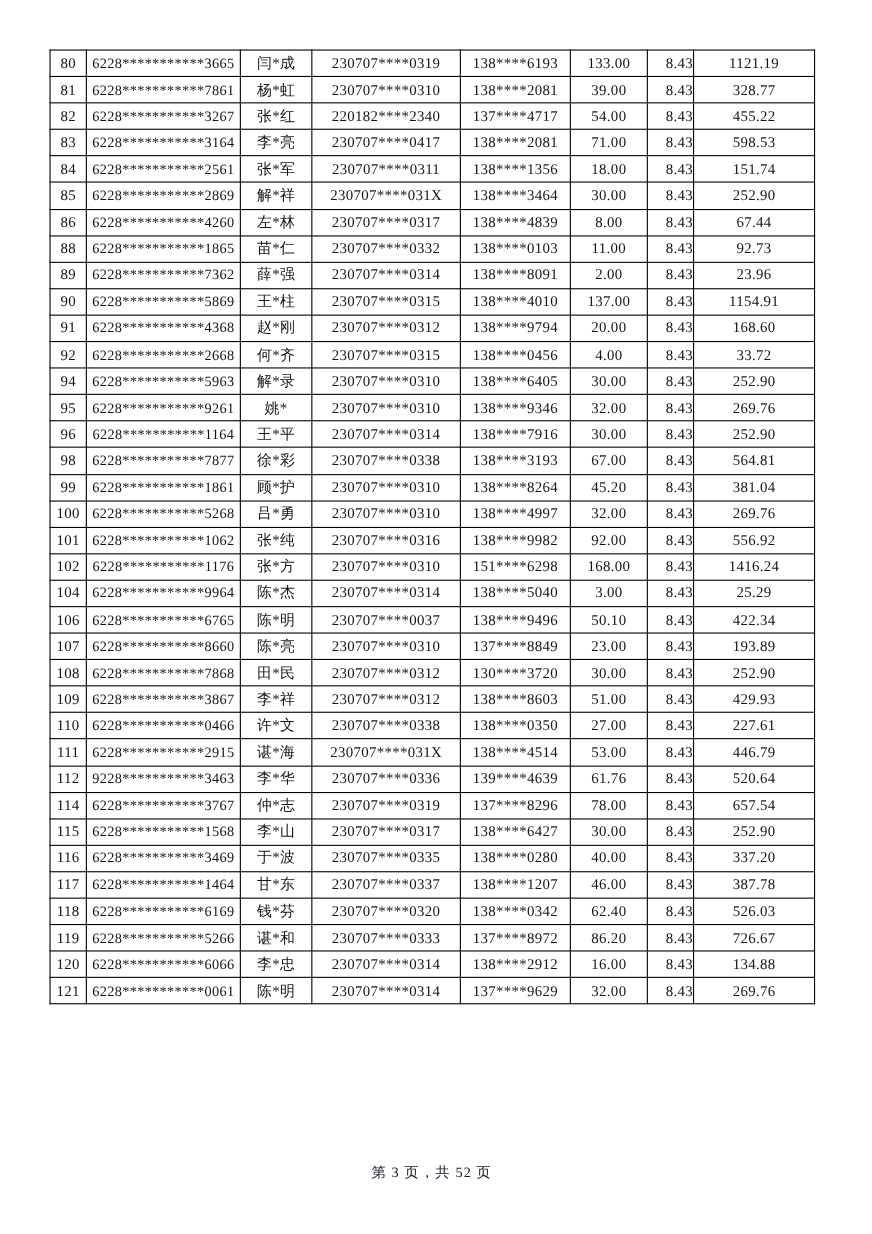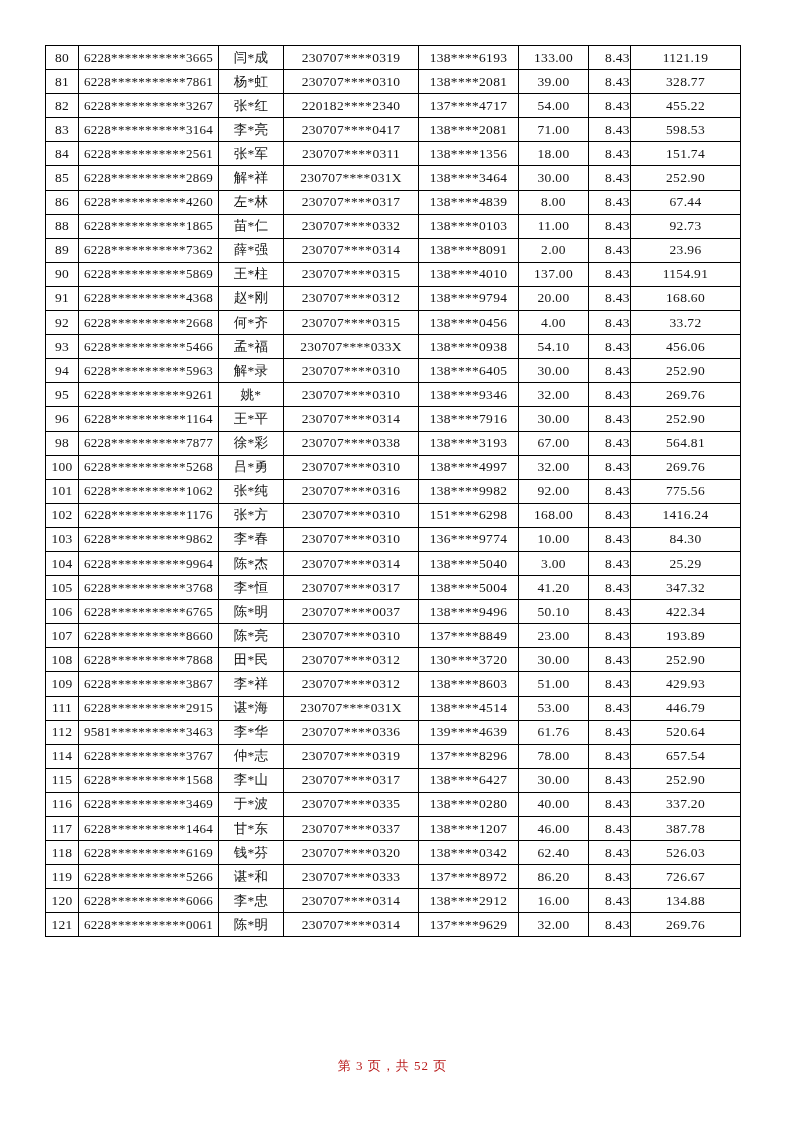--- a/index.html
+++ b/index.html
@@ -25,32 +25,32 @@
     height: 23.1px;
     padding: 0;
     font-size: 13.5px;
     text-align: center;
     white-space: nowrap;
     overflow: hidden;
     letter-spacing: 0.3px;
   }
   .data-table td.col-card_number { font-size: 13px; }
   .data-table td.col-rate {
-    text-align: center;
+    text-align: right;
     padding-left: 16px;
   }
   .page-footer {
     position: absolute;
     left: 45px;
     top: 1057px;
     width: 695px;
     text-align: center;
     font-size: 13px;
     letter-spacing: 1px;
-    color: #b91c1c;
+    color: #0f172a;
   }
 </style>
 </head>
 <body>
 
 <div class="page">
 
   <table class="data-table">
     <colgroup>
       <col style="width:33px">
@@ -177,30 +177,20 @@
           <td class="col-index">92</td>
           <td class="col-card_number">6228***********2668</td>
           <td class="col-name">何*齐</td>
           <td class="col-id_number">230707****0315</td>
           <td class="col-phone">138****0456</td>
           <td class="col-amount">4.00</td>
           <td class="col-rate">8.43</td>
           <td class="col-total">33.72</td>
         </tr>
         <tr>
-          <td class="col-index">93</td>
-          <td class="col-card_number">6228***********5466</td>
-          <td class="col-name">孟*福</td>
-          <td class="col-id_number">230707****033X</td>
-          <td class="col-phone">138****0938</td>
-          <td class="col-amount">54.10</td>
-          <td class="col-rate">8.43</td>
-          <td class="col-total">456.06</td>
-        </tr>
-        <tr>
           <td class="col-index">94</td>
           <td class="col-card_number">6228***********5963</td>
           <td class="col-name">解*录</td>
           <td class="col-id_number">230707****0310</td>
           <td class="col-phone">138****6405</td>
           <td class="col-amount">30.00</td>
           <td class="col-rate">8.43</td>
           <td class="col-total">252.90</td>
         </tr>
         <tr>
@@ -227,80 +217,70 @@
           <td class="col-index">98</td>
           <td class="col-card_number">6228***********7877</td>
           <td class="col-name">徐*彩</td>
           <td class="col-id_number">230707****0338</td>
           <td class="col-phone">138****3193</td>
           <td class="col-amount">67.00</td>
           <td class="col-rate">8.43</td>
           <td class="col-total">564.81</td>
         </tr>
         <tr>
+          <td class="col-index">99</td>
+          <td class="col-card_number">6228***********1861</td>
+          <td class="col-name">顾*护</td>
+          <td class="col-id_number">230707****0310</td>
+          <td class="col-phone">138****8264</td>
+          <td class="col-amount">45.20</td>
+          <td class="col-rate">8.43</td>
+          <td class="col-total">381.04</td>
+        </tr>
+        <tr>
           <td class="col-index">100</td>
           <td class="col-card_number">6228***********5268</td>
           <td class="col-name">吕*勇</td>
           <td class="col-id_number">230707****0310</td>
           <td class="col-phone">138****4997</td>
           <td class="col-amount">32.00</td>
           <td class="col-rate">8.43</td>
           <td class="col-total">269.76</td>
         </tr>
         <tr>
           <td class="col-index">101</td>
           <td class="col-card_number">6228***********1062</td>
           <td class="col-name">张*纯</td>
           <td class="col-id_number">230707****0316</td>
           <td class="col-phone">138****9982</td>
           <td class="col-amount">92.00</td>
           <td class="col-rate">8.43</td>
-          <td class="col-total">775.56</td>
+          <td class="col-total">556.92</td>
         </tr>
         <tr>
           <td class="col-index">102</td>
           <td class="col-card_number">6228***********1176</td>
           <td class="col-name">张*方</td>
           <td class="col-id_number">230707****0310</td>
           <td class="col-phone">151****6298</td>
           <td class="col-amount">168.00</td>
           <td class="col-rate">8.43</td>
           <td class="col-total">1416.24</td>
-        </tr>
-        <tr>
-          <td class="col-index">103</td>
-          <td class="col-card_number">6228***********9862</td>
-          <td class="col-name">李*春</td>
-          <td class="col-id_number">230707****0310</td>
-          <td class="col-phone">136****9774</td>
-          <td class="col-amount">10.00</td>
-          <td class="col-rate">8.43</td>
-          <td class="col-total">84.30</td>
         </tr>
         <tr>
           <td class="col-index">104</td>
           <td class="col-card_number">6228***********9964</td>
           <td class="col-name">陈*杰</td>
           <td class="col-id_number">230707****0314</td>
           <td class="col-phone">138****5040</td>
           <td class="col-amount">3.00</td>
           <td class="col-rate">8.43</td>
           <td class="col-total">25.29</td>
         </tr>
         <tr>
-          <td class="col-index">105</td>
-          <td class="col-card_number">6228***********3768</td>
-          <td class="col-name">李*恒</td>
-          <td class="col-id_number">230707****0317</td>
-          <td class="col-phone">138****5004</td>
-          <td class="col-amount">41.20</td>
-          <td class="col-rate">8.43</td>
-          <td class="col-total">347.32</td>
-        </tr>
-        <tr>
           <td class="col-index">106</td>
           <td class="col-card_number">6228***********6765</td>
           <td class="col-name">陈*明</td>
           <td class="col-id_number">230707****0037</td>
           <td class="col-phone">138****9496</td>
           <td class="col-amount">50.10</td>
           <td class="col-rate">8.43</td>
           <td class="col-total">422.34</td>
         </tr>
         <tr>
@@ -327,32 +307,42 @@
           <td class="col-index">109</td>
           <td class="col-card_number">6228***********3867</td>
           <td class="col-name">李*祥</td>
           <td class="col-id_number">230707****0312</td>
           <td class="col-phone">138****8603</td>
           <td class="col-amount">51.00</td>
           <td class="col-rate">8.43</td>
           <td class="col-total">429.93</td>
         </tr>
         <tr>
+          <td class="col-index">110</td>
+          <td class="col-card_number">6228***********0466</td>
+          <td class="col-name">许*文</td>
+          <td class="col-id_number">230707****0338</td>
+          <td class="col-phone">138****0350</td>
+          <td class="col-amount">27.00</td>
+          <td class="col-rate">8.43</td>
+          <td class="col-total">227.61</td>
+        </tr>
+        <tr>
           <td class="col-index">111</td>
           <td class="col-card_number">6228***********2915</td>
           <td class="col-name">谌*海</td>
           <td class="col-id_number">230707****031X</td>
           <td class="col-phone">138****4514</td>
           <td class="col-amount">53.00</td>
           <td class="col-rate">8.43</td>
           <td class="col-total">446.79</td>
         </tr>
         <tr>
           <td class="col-index">112</td>
-          <td class="col-card_number">9581***********3463</td>
+          <td class="col-card_number">9228***********3463</td>
           <td class="col-name">李*华</td>
           <td class="col-id_number">230707****0336</td>
           <td class="col-phone">139****4639</td>
           <td class="col-amount">61.76</td>
           <td class="col-rate">8.43</td>
           <td class="col-total">520.64</td>
         </tr>
         <tr>
           <td class="col-index">114</td>
           <td class="col-card_number">6228***********3767</td>

